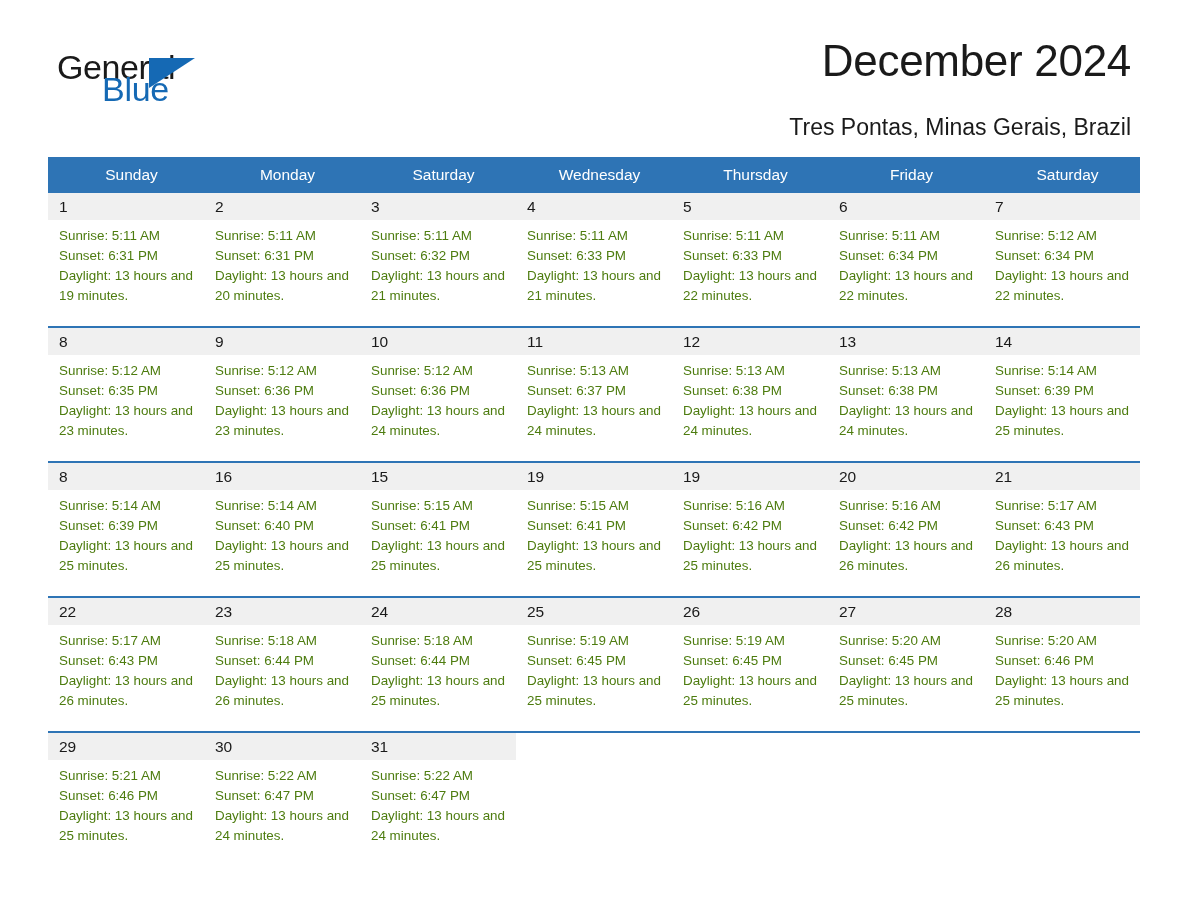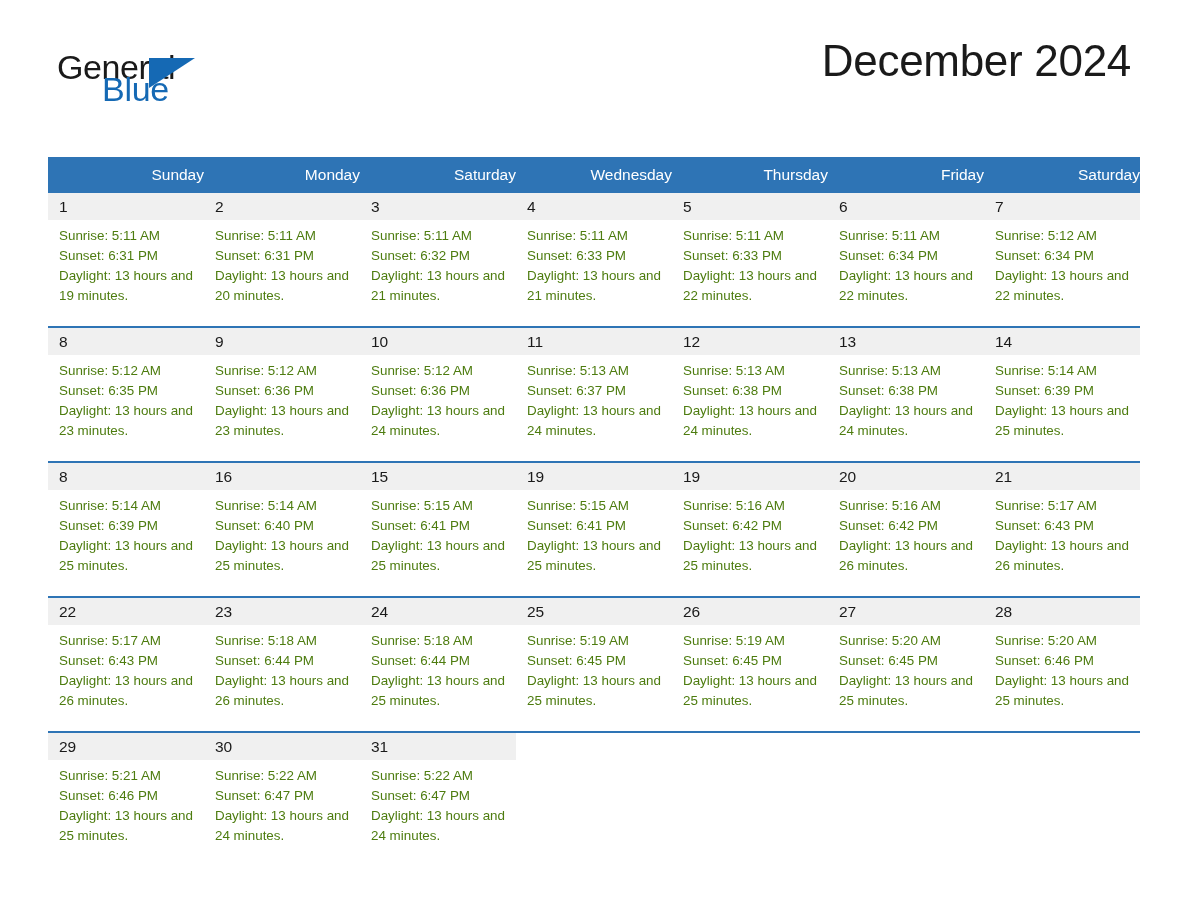--- a/index.html
+++ b/index.html
@@ -94,21 +94,21 @@
     table-layout: fixed;
     width: 1092px;
   }
   table.cal col { width: 156px; }
 
   thead th {
     background: #2e74b5;
     color: #ffffff;
     font-size: 15.5px;
     font-weight: normal;
-    text-align: right;
+    text-align: center;
     padding: 9px 0 9px 11px;
     height: 18px;
     vertical-align: middle;
   }
 
   tbody tr.week > td {
     vertical-align: top;
     padding: 0;
     border-top: 2px solid #2e74b5;
     height: 133px;
@@ -149,20 +149,21 @@
 
 <div class="page">
 
   <div class="topbar">
     <div class="logo">
       <span class="logo-general">General</span>
       <span class="logo-tri"></span>
       <span class="logo-blue">Blue</span>
     </div>
     <div class="title">December 2024</div>
+    <div class="subtitle">Tres Pontas, Minas Gerais, Brazil</div>
   </div>
 
   <div class="calendar">
     <table class="cal">
       <colgroup>
         <col>
           <col>
           <col>
           <col>
           <col>

